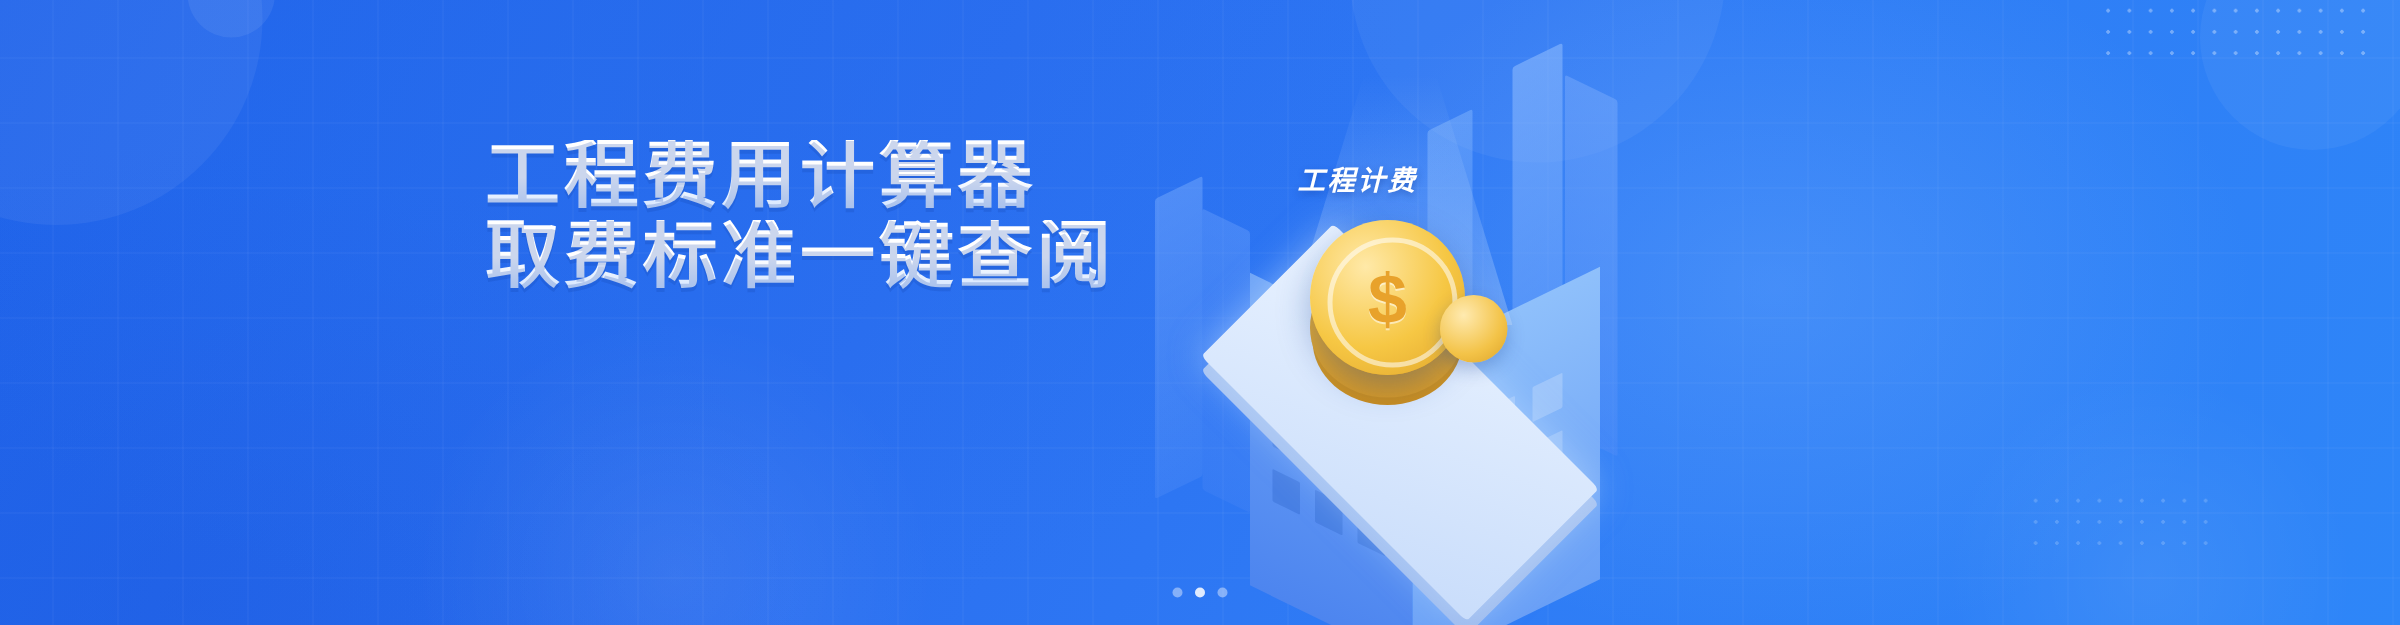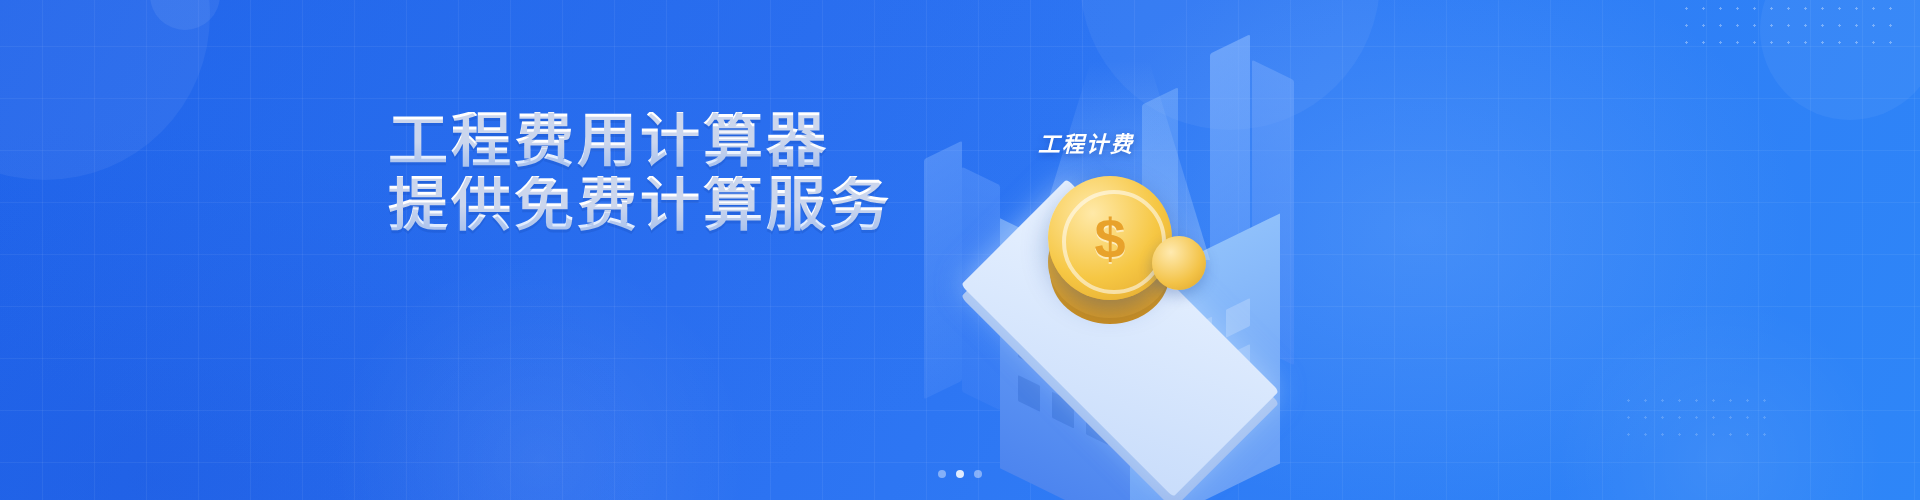--- a/index.html
+++ b/index.html
@@ -170,21 +170,21 @@
   <div class="circ c2"></div>
   <div class="circ c3"></div>
   <div class="circ c4"></div>
   <div class="circ c5"></div>
   <div class="circ c6"></div>
   <div class="dots"></div>
   <div class="dots2"></div>
 
   <div class="copy">
     <h1 class="headline l1">工程费用计算器</h1>
-    <h1 class="headline l2">提供免费计算服务</h1>
+    <h1 class="headline l2">取费标准一键查阅</h1>
   </div>
 
   <div class="illus">
 
     <div class="bar shape colC"></div>
     <div class="bar shape colD"></div>
     <div class="bar shape colE"></div>
     <div class="bar shape colA"></div>
     <div class="bar shape colB"></div>
 

